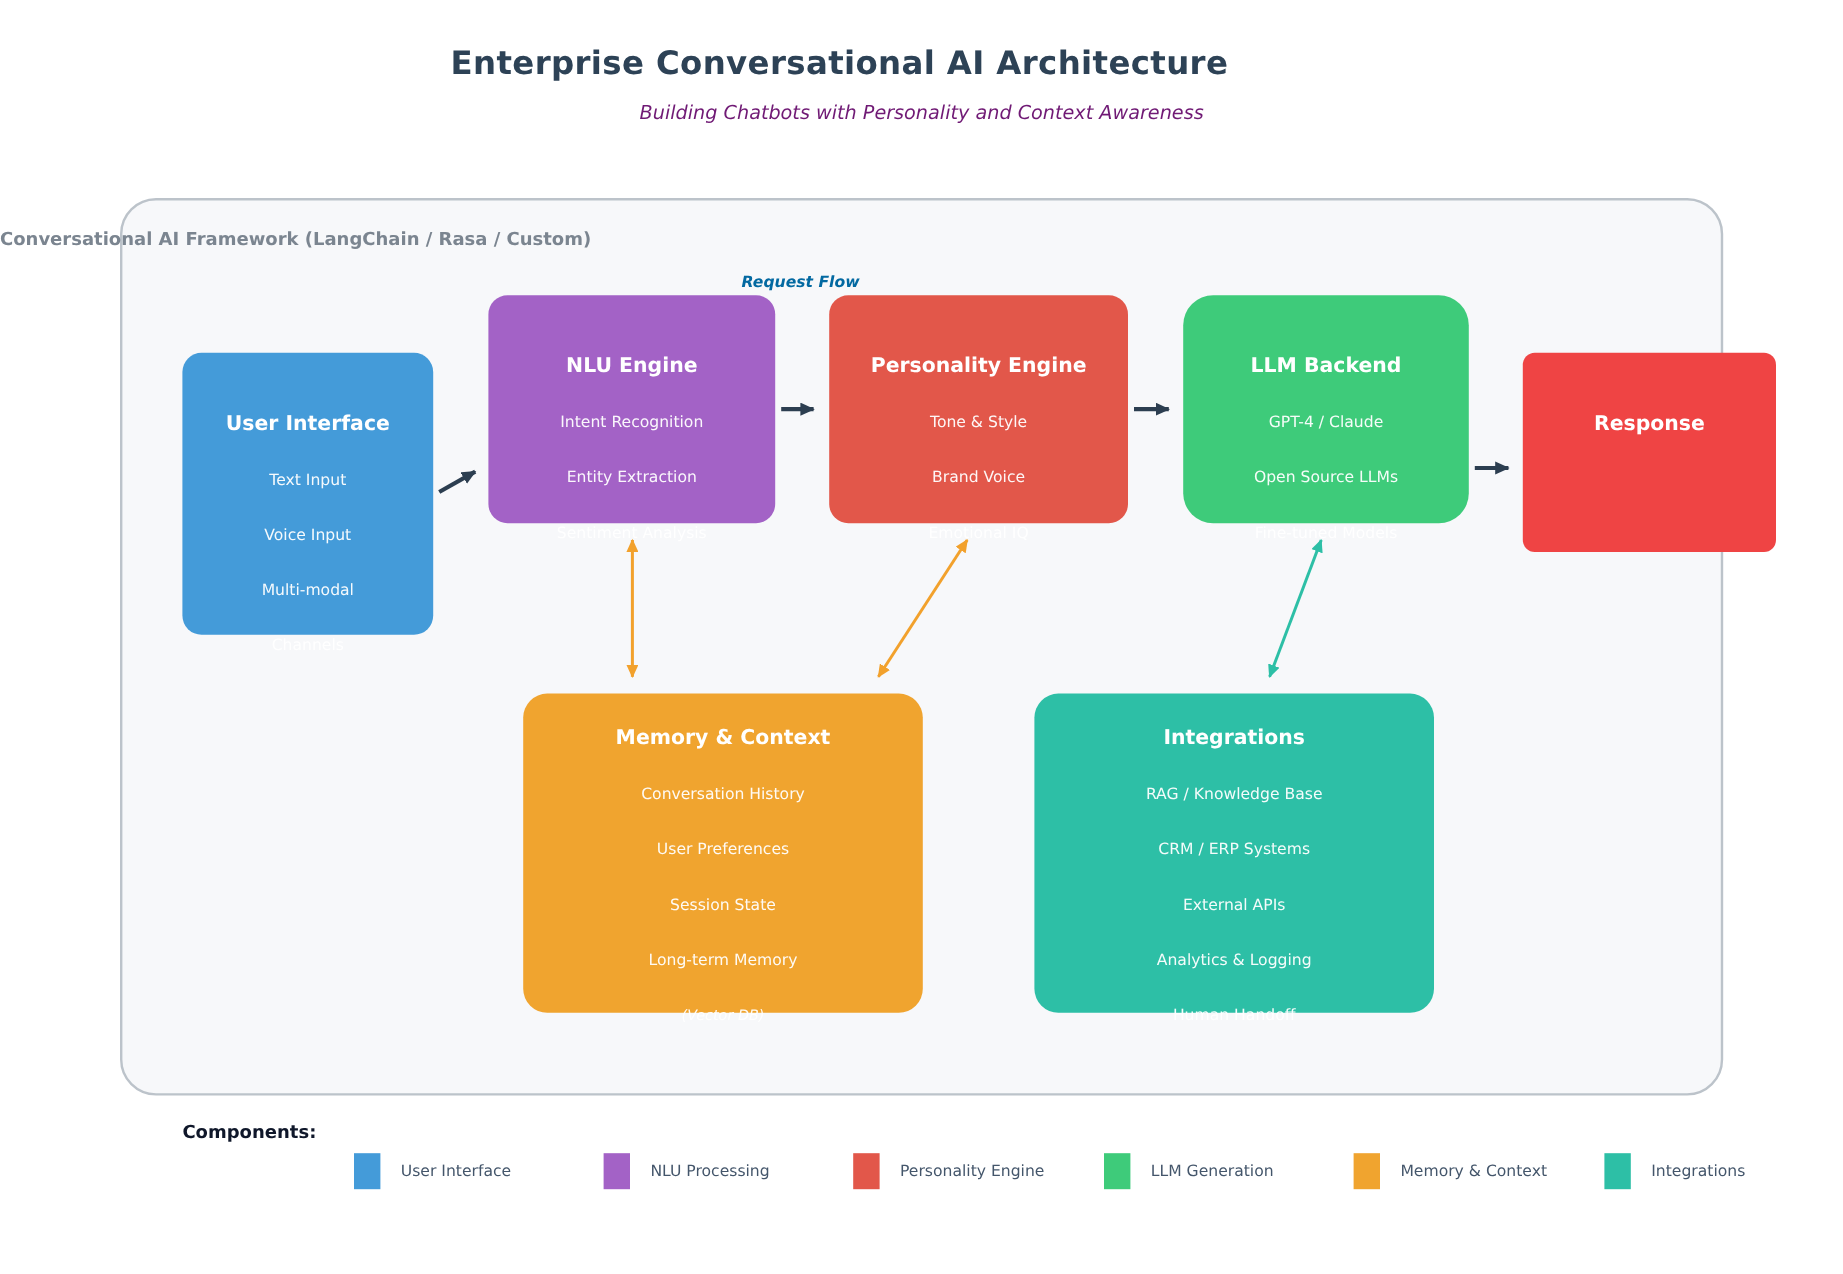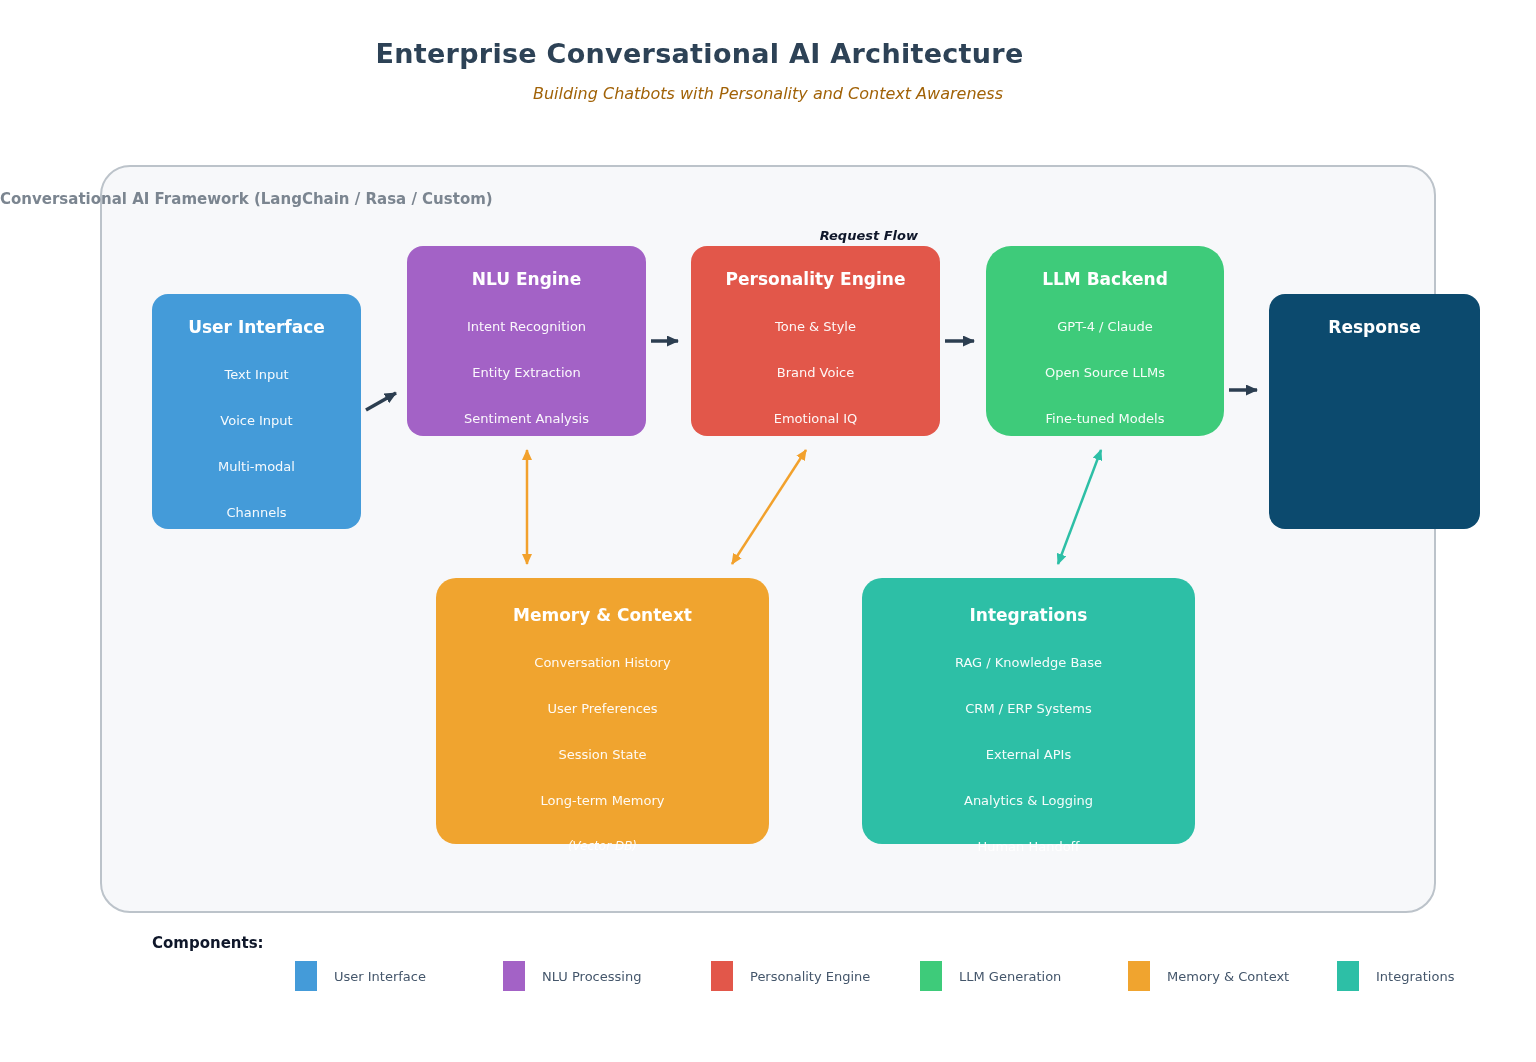--- a/index.html
+++ b/index.html
@@ -2,34 +2,34 @@
 <html><head>
 <meta charset="utf-8">
 <style>
   html,body{margin:0;padding:0;background:#ffffff;}
   body{width:1536px;height:1062px;font-family:"DejaVu Sans","Liberation Sans",sans-serif;}
   .stage{position:relative;width:1536px;height:1062px;background:#ffffff;overflow:hidden;}
 
   .page-title{position:absolute;left:0;top:38px;width:1399px;text-align:center;
     font-size:27px;font-weight:bold;color:#2d4256;letter-spacing:0.3px;}
   .page-subtitle{position:absolute;left:0;top:84px;width:1536px;text-align:center;
-    font-size:16px;font-style:italic;color:#a16207;}
+    font-size:16px;font-style:italic;color:#701a75;}
 
   .framework{position:absolute;left:100px;top:165px;width:1336px;height:748px;
     background:#f7f8fa;border:2px solid #bcc3ca;border-radius:30px;box-sizing:border-box;}
   .framework-label{position:absolute;left:0;top:190px;width:1536px;text-align:left;
     font-size:15px;font-weight:bold;color:#7b8590;}
-  .flow-label{position:absolute;left:618px;top:228px;width:300px;text-align:right;
-    font-size:13px;font-weight:bold;font-style:italic;color:#0f172a;}
+  .flow-label{position:absolute;left:618px;top:228px;width:300px;text-align:left;
+    font-size:13px;font-weight:bold;font-style:italic;color:#0369a1;}
 
   .box{position:absolute;box-sizing:border-box;color:#fff;text-align:center;border-radius:16px;}
   .box-title{font-size:17px;font-weight:bold;line-height:22px;color:#ffffff;}
   .box-items{margin-top:28px;display:flex;flex-direction:column;gap:29px;}
   .box-item{font-size:13px;line-height:17px;color:rgba(255,255,255,0.95);}
-  .pad36{padding-top:22px;}
+  .pad36{padding-top:48px;}
   .pad26{padding-top:26px;}
   .r20{border-radius:20px;}
   .box--memory .box-item:nth-child(5){font-style:italic;font-size:12px;}
 
   .arrows{position:absolute;left:0;top:0;width:1536px;height:1062px;pointer-events:none;}
 
   .legend-label{position:absolute;left:152px;top:934px;font-size:15px;font-weight:bold;color:#0f172a;}
   .legend-item{position:absolute;top:960px;height:32px;display:flex;align-items:center;gap:17px;}
   .swatch{width:22px;height:30px;flex:0 0 22px;}
   .legend-text{font-size:13px;color:#44566b;white-space:nowrap;}
@@ -76,21 +76,21 @@
 
   <div class="box pad36" style="left: 986px; top: 246px; width: 238px; height: 190px; background: rgb(62, 203, 122); border-radius: 25px;">
     <div class="box-title">LLM Backend</div>
     <div class="box-items">
       <div class="box-item">GPT-4 / Claude</div>
       <div class="box-item">Open Source LLMs</div>
       <div class="box-item">Fine-tuned Models</div>
     </div>
   </div>
 
-  <div class="box pad36" style="left: 1269px; top: 294px; width: 211px; height: 235px; background: #0c4a6e;">
+  <div class="box pad36" style="left: 1269px; top: 294px; width: 211px; height: 166px; background: #ef4444; border-radius: 10px;">
     <div class="box-title">Response</div>
   </div>
 
   <div class="box pad26 r20 box--memory" style="left: 436px; top: 578px; width: 333px; height: 266px; background: rgb(240, 164, 47);">
     <div class="box-title">Memory &amp; Context</div>
     <div class="box-items">
       <div class="box-item">Conversation History</div>
       <div class="box-item">User Preferences</div>
       <div class="box-item">Session State</div>
       <div class="box-item">Long-term Memory</div>

